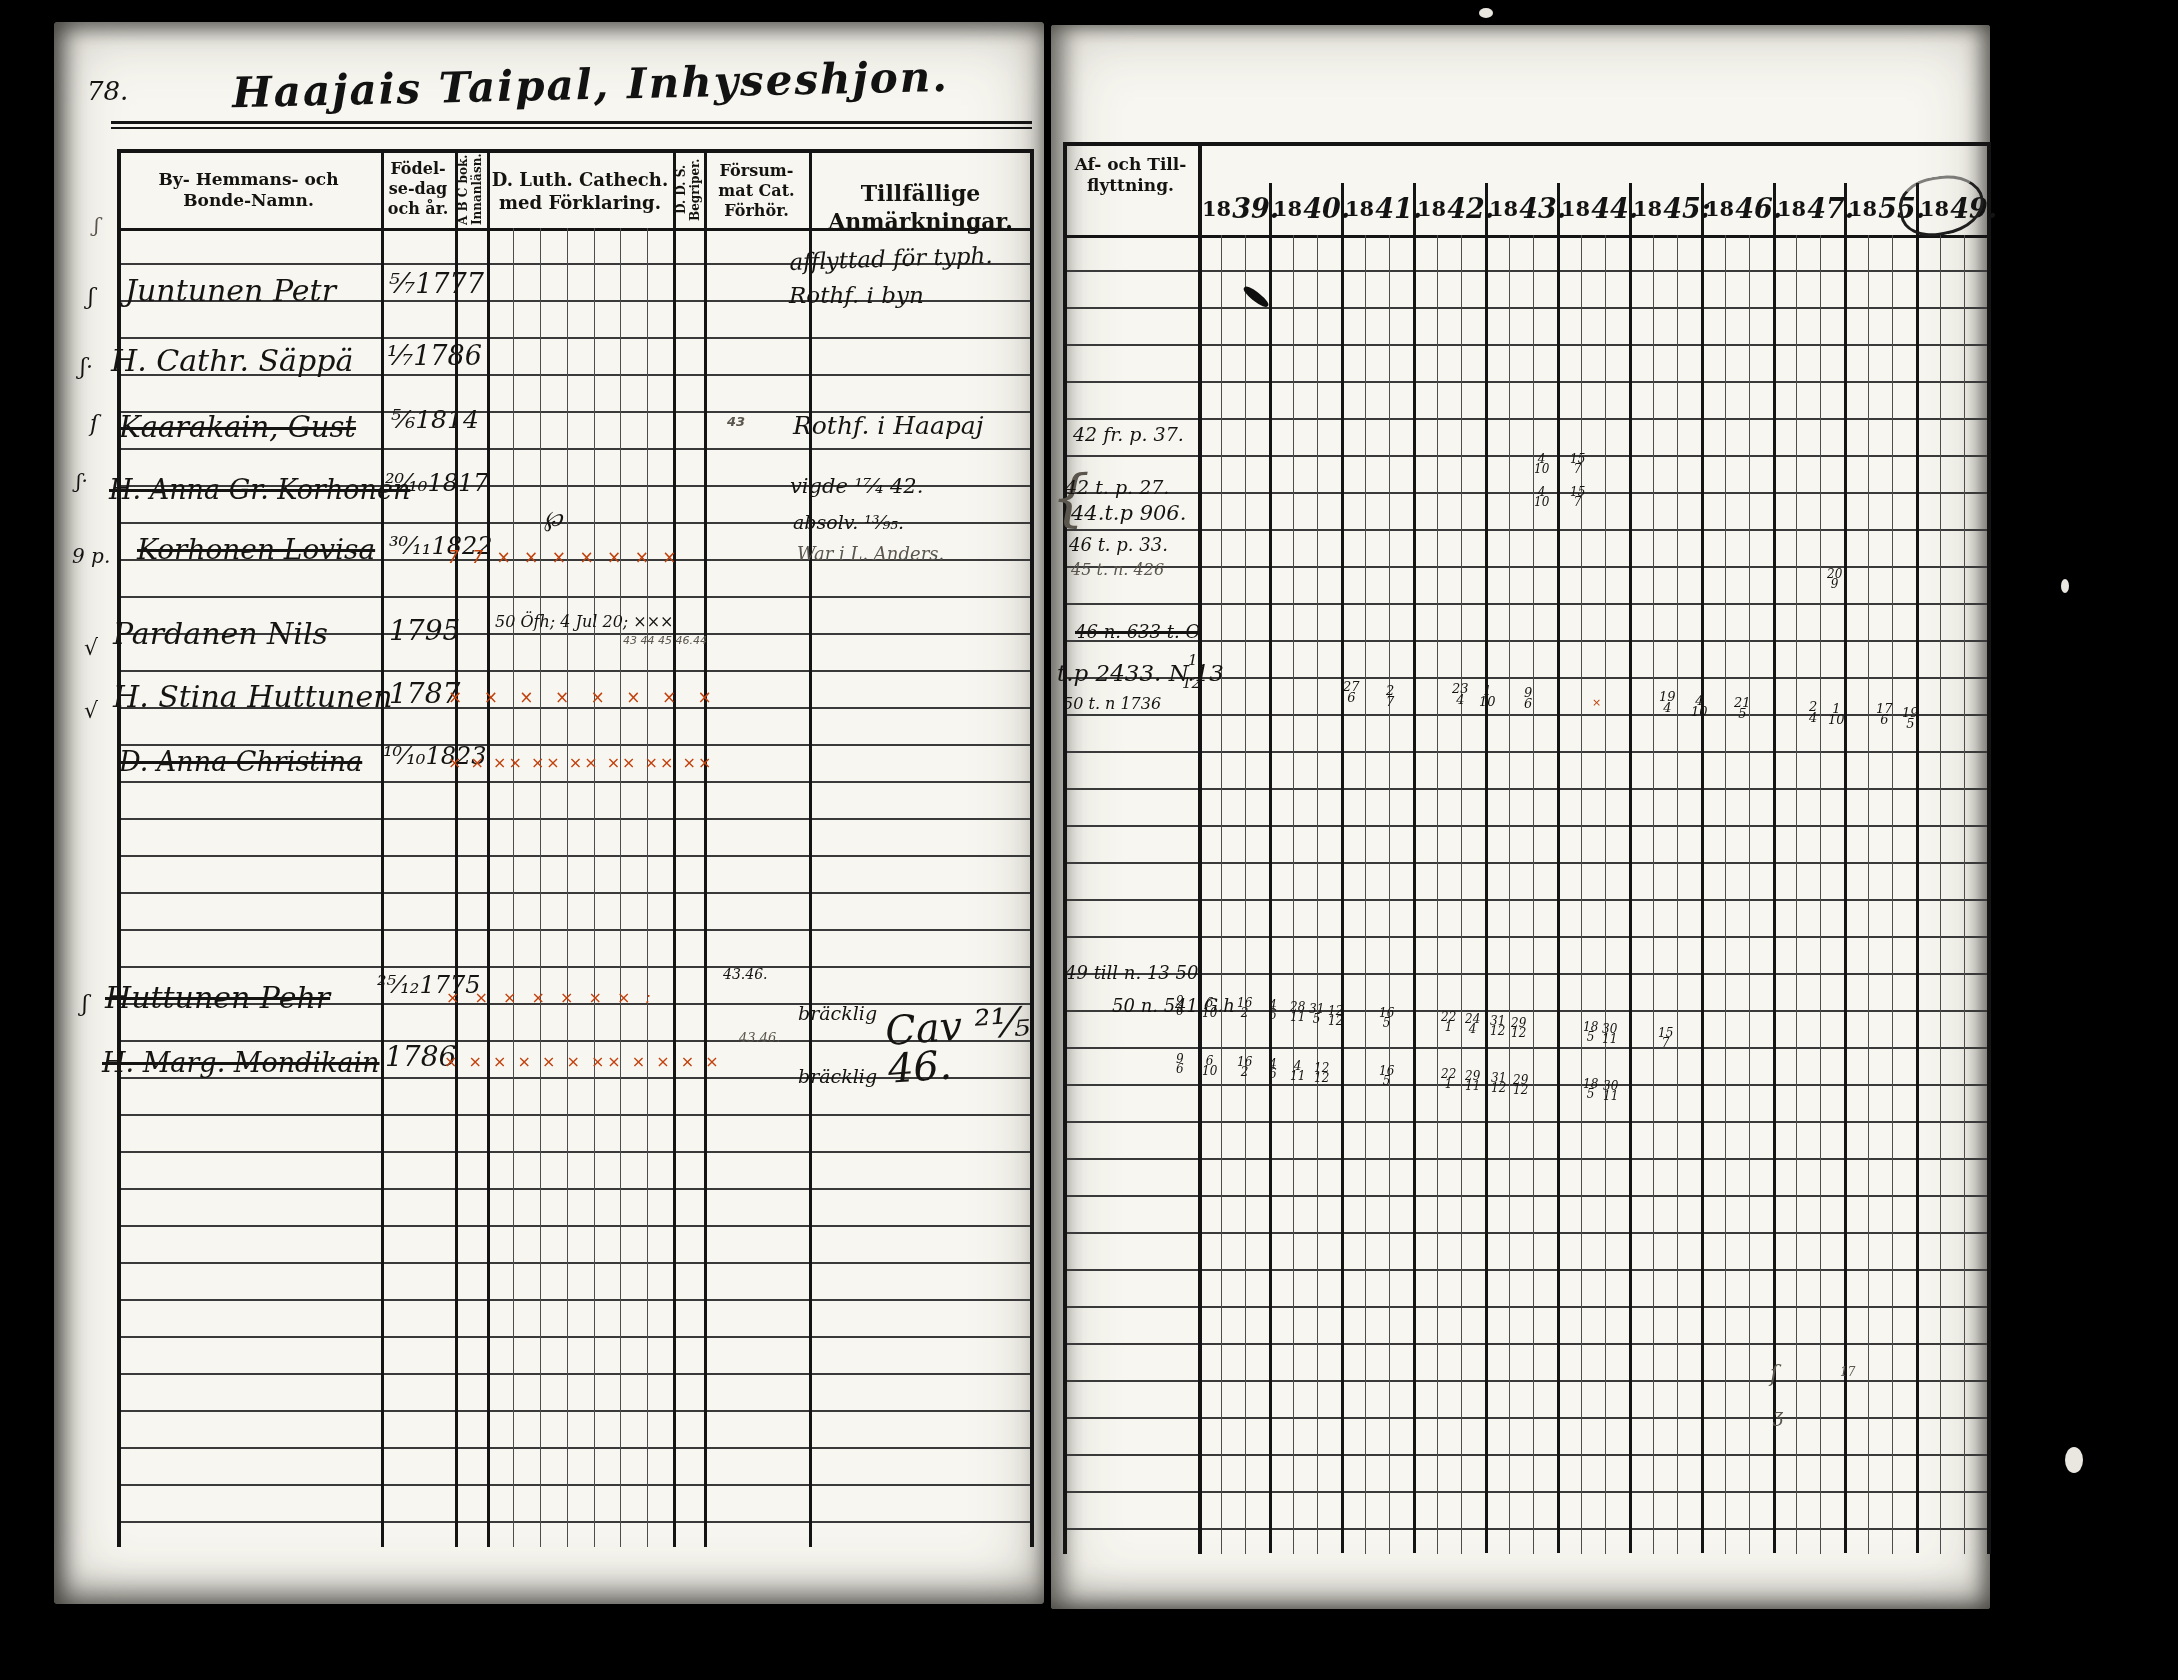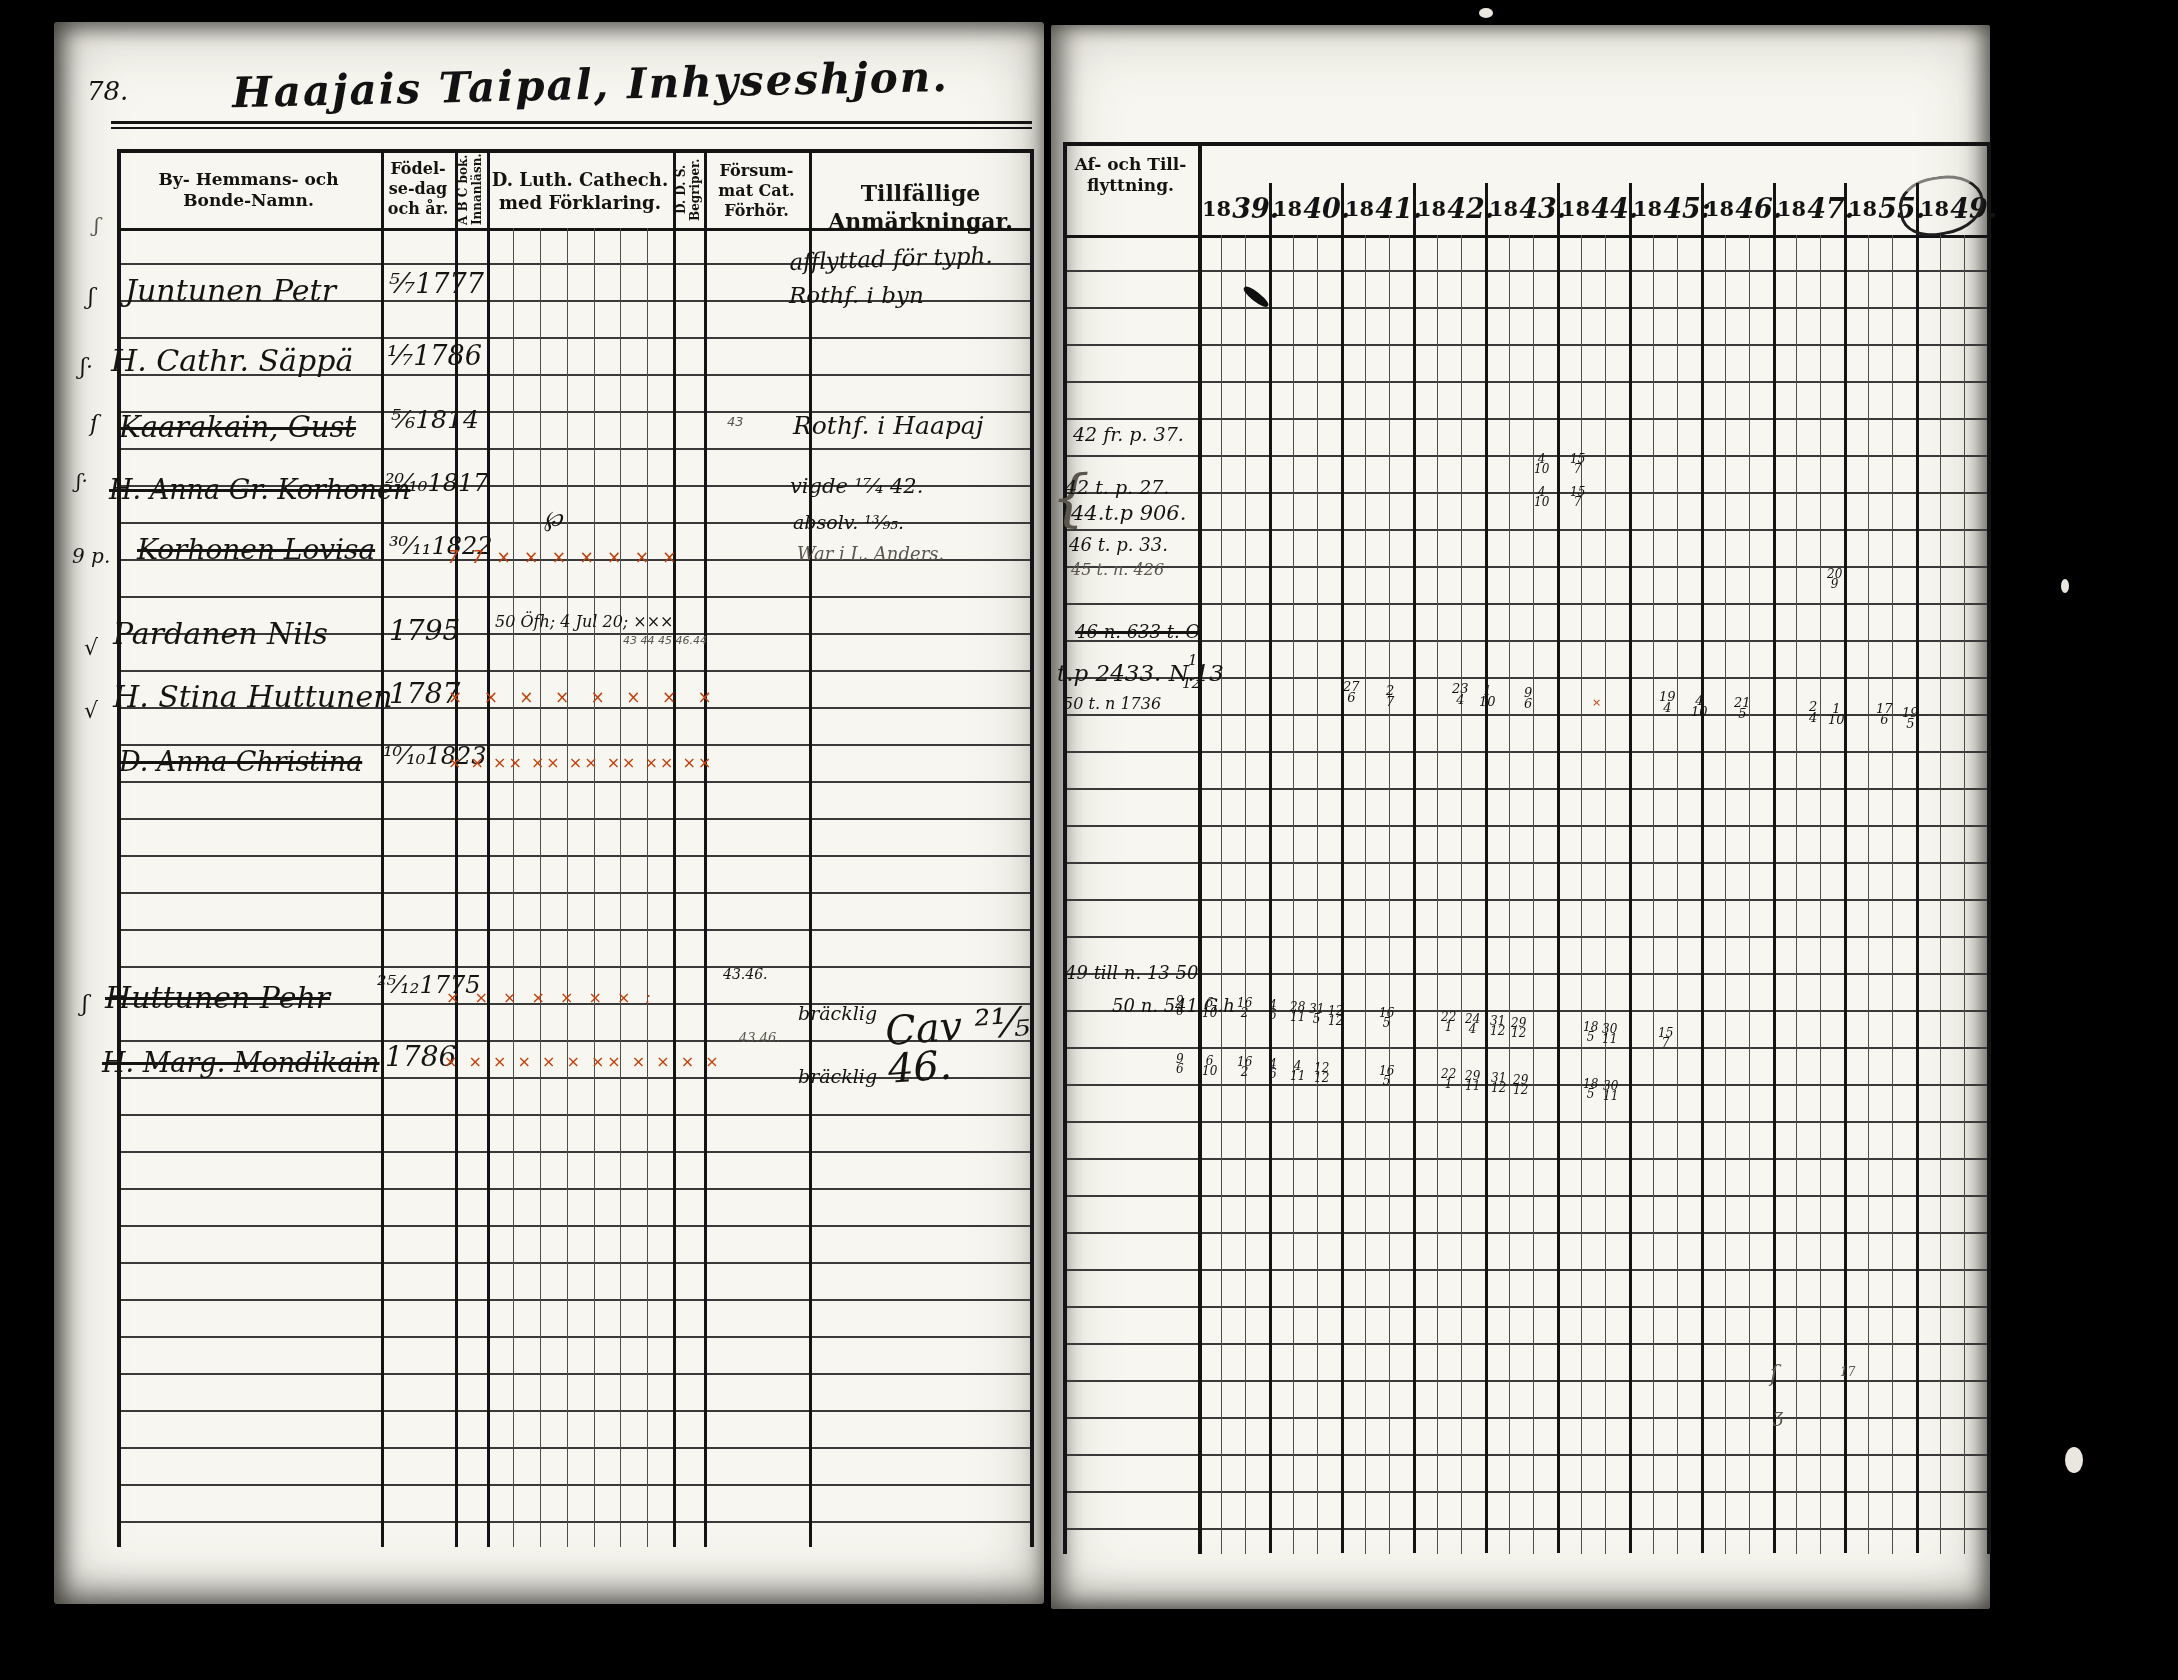--- a/index.html
+++ b/index.html
@@ -138,21 +138,21 @@
       <div class="hand script" style="left: 329px; top: 723px; font-size: 24px;">¹⁰⁄₁₀1823</div>
       <div class="hand script" style="left: 323px; top: 952px; font-size: 24px;">²⁵⁄₁₂1775</div>
       <div class="hand script" style="left: 331px; top: 1022px; font-size: 28px;">1786</div>
       <div class="hand marks" style="left: 394px; top: 527px; font-size: 17px; letter-spacing: 4px;">7 7  × × × × × × ×</div>
       <div class="hand script" style="left: 441px; top: 592px; font-size: 16px;">50 Öfh; 4 Jul 20; ×××</div>
       <div class="hand marks faint" style="left: 569px; top: 614px; font-size: 11px;">43 44 45 46.44</div>
       <div class="hand marks" style="left: 394px; top: 667px; font-size: 17px; letter-spacing: 8px;">× ×  × × × × × ×</div>
       <div class="hand marks" style="left: 394px; top: 733px; font-size: 16px; letter-spacing: 2px;">× × ×× ×× ×× ×× ×× ××</div>
       <div class="hand marks" style="left: 392px; top: 968px; font-size: 16px; letter-spacing: 5px;">× × × × × × ×  :</div>
       <div class="hand marks" style="left: 390px; top: 1032px; font-size: 16px; letter-spacing: 3px;">× × × × × × ×× × × × ×</div>
-      <div class="hand marks faint" style="left: 673px; top: 394px; font-size: 13px;">43</div>
+      <div class="hand marks faint" style="left: 673px; top: 394px; font-size: 13px; font-weight: bold;">43</div>
       <div class="hand script" style="left: 669px; top: 946px; font-size: 14px;">43.46.</div>
       <div class="hand script faint" style="left: 685px; top: 1010px; font-size: 13px;">43.46.</div>
       <div class="hand script" style="left: 735px; top: 230px; font-size: 23px; transform: rotate(-2deg);">afflyttad för typh.</div>
       <div class="hand script" style="left: 735px; top: 263px; font-size: 23px;">Rothf. i byn</div>
       <div class="hand script" style="left: 739px; top: 392px; font-size: 25px;">Rothf. i Haapaj</div>
       <div class="hand script" style="left: 736px; top: 455px; font-size: 21px;">vigde ¹⁷⁄₄ 42.</div>
       <div class="hand script" style="left: 739px; top: 491px; font-size: 19px;">absolv. ¹³⁄₉₅.</div>
       <div class="hand script faint" style="left: 743px; top: 523px; font-size: 18px;">War i L. Anders.</div>
       <div class="hand script" style="left: 744px; top: 982px; font-size: 19px;">bräcklig</div>
       <div class="hand script" style="left: 744px; top: 1045px; font-size: 19px;">bräcklig</div>

